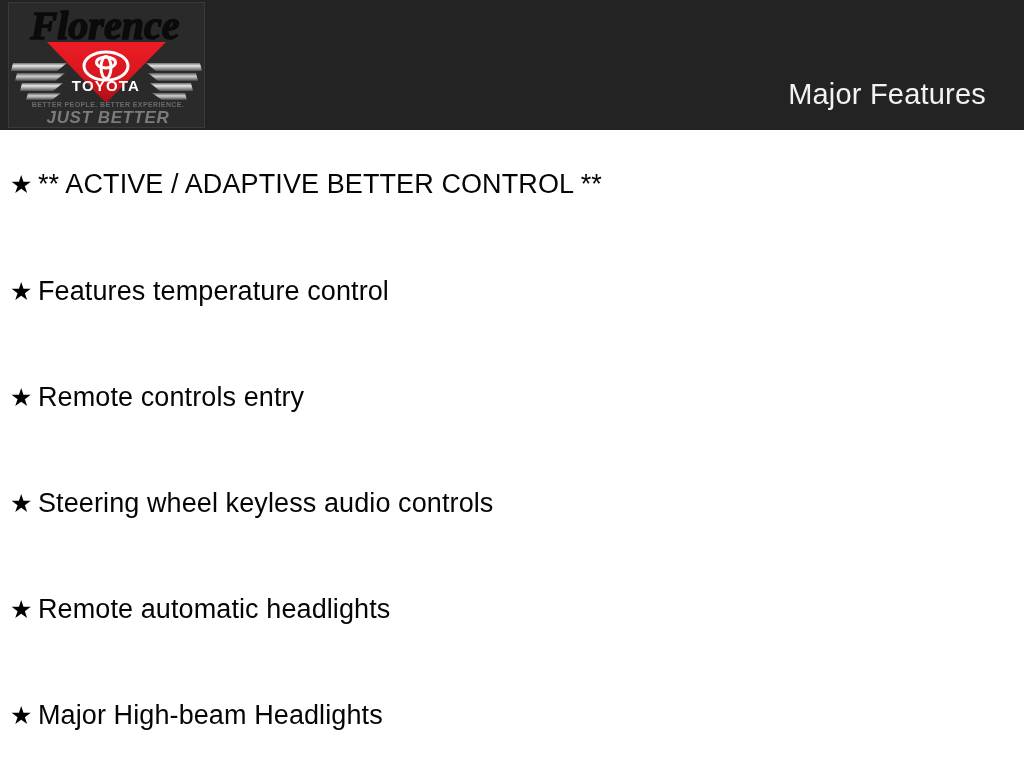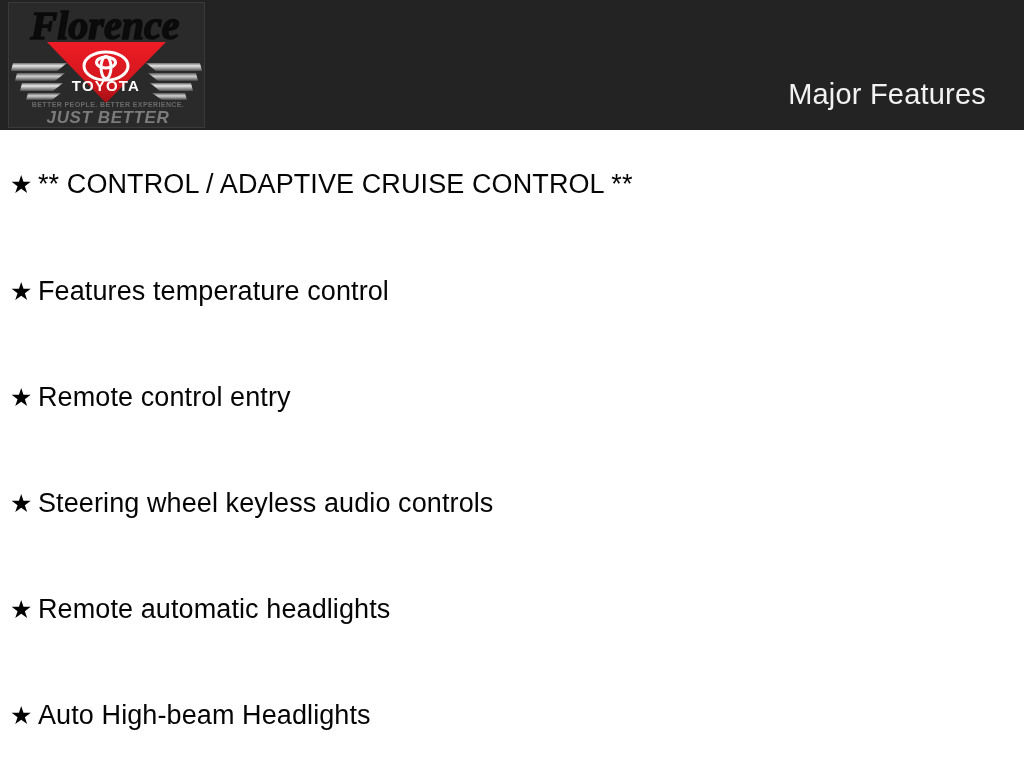--- a/index.html
+++ b/index.html
@@ -172,37 +172,37 @@
         <text x="99" y="104" text-anchor="middle" font-family="Liberation Sans, sans-serif" font-size="7" font-weight="bold" fill="#6a6a6a" letter-spacing="0.4">BETTER PEOPLE. BETTER EXPERIENCE.</text>
 
         <text x="99" y="120" text-anchor="middle" font-family="Liberation Sans, sans-serif" font-size="17" font-weight="bold" font-style="italic" fill="#7b7b7b" letter-spacing="0.6">JUST BETTER</text>
       </svg>
     </div>
   </div>
 
   <ul class="features">
     <li class="feature-item item-0">
       <span class="bullet-star">★</span>
-      <span class="feature-text">** CONTROL / ADAPTIVE CRUISE CONTROL **</span>
+      <span class="feature-text">** ACTIVE / ADAPTIVE BETTER CONTROL **</span>
     </li>
     <li class="feature-item item-1">
       <span class="bullet-star">★</span>
       <span class="feature-text">Features temperature control</span>
     </li>
     <li class="feature-item item-2">
       <span class="bullet-star">★</span>
-      <span class="feature-text">Remote control entry</span>
+      <span class="feature-text">Remote controls entry</span>
     </li>
     <li class="feature-item item-3">
       <span class="bullet-star">★</span>
       <span class="feature-text">Steering wheel keyless audio controls</span>
     </li>
     <li class="feature-item item-4">
       <span class="bullet-star">★</span>
       <span class="feature-text">Remote automatic headlights</span>
     </li>
     <li class="feature-item item-5">
       <span class="bullet-star">★</span>
-      <span class="feature-text">Auto High-beam Headlights</span>
+      <span class="feature-text">Major High-beam Headlights</span>
     </li>
   </ul>
 
 </div>
 
 </body></html>

